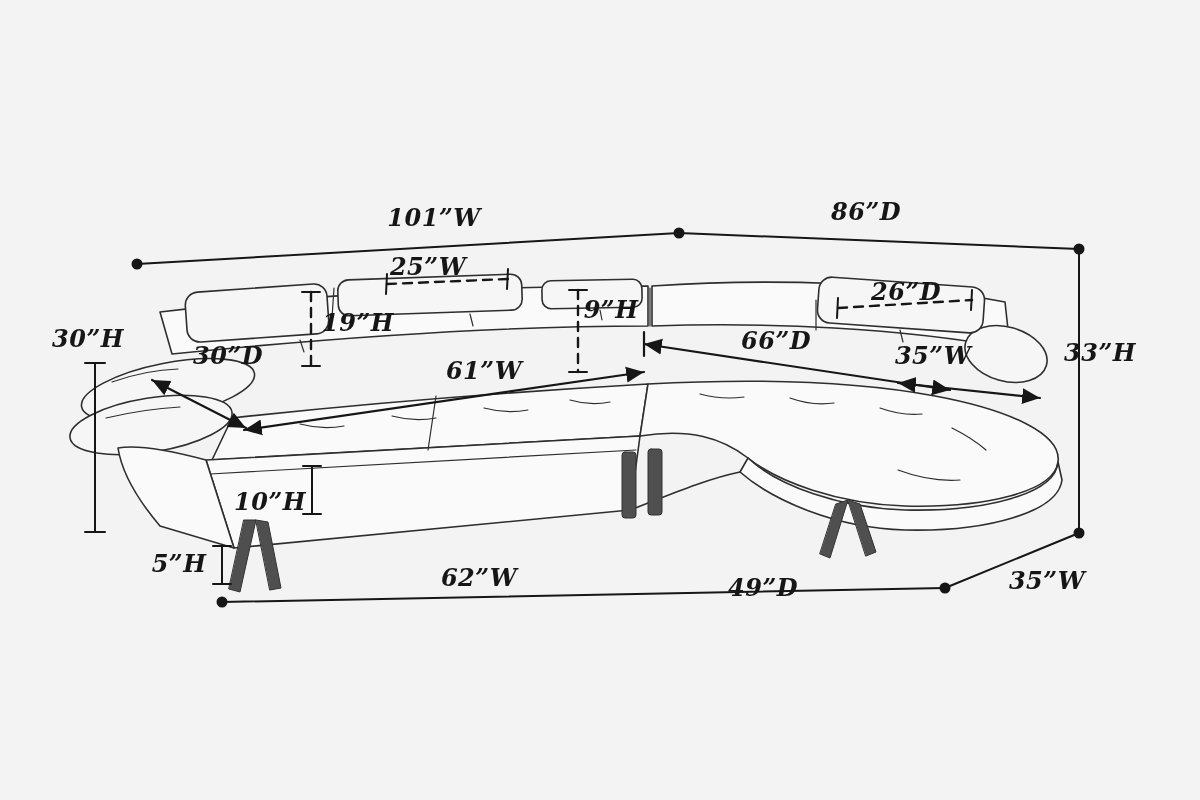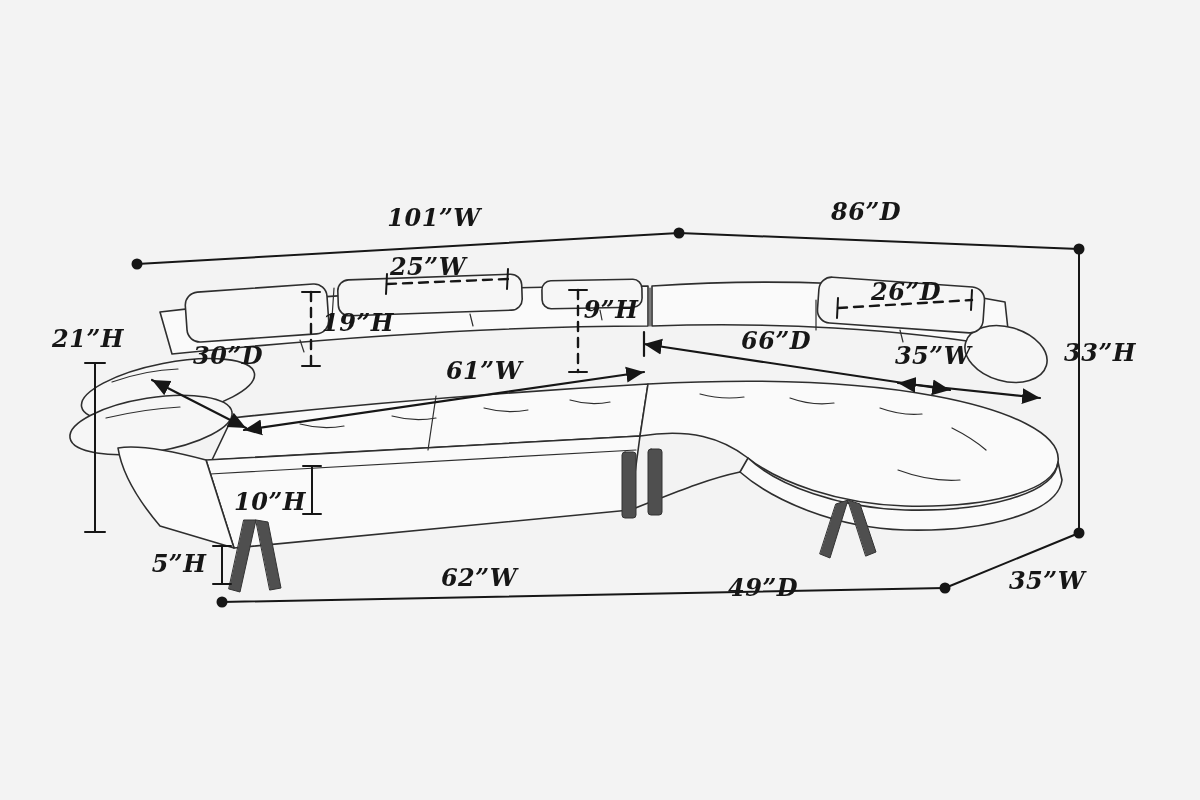--- a/index.html
+++ b/index.html
@@ -140,21 +140,21 @@
       </g>
     </g>
   </svg>
 
   <div class="dim-label" style="left:434px;top:217px;">101”W</div>
   <div class="dim-label" style="left:866px;top:211px;font-style:italic;">86”D</div>
   <div class="dim-label" style="left:428px;top:266px;">25”W</div>
   <div class="dim-label" style="left:358px;top:322px;">19”H</div>
   <div class="dim-label" style="left:611px;top:309px;">9”H</div>
   <div class="dim-label" style="left:906px;top:291px;">26”D</div>
-  <div class="dim-label" style="left:88px;top:338px;">21”H</div>
+  <div class="dim-label" style="left:88px;top:338px;">30”H</div>
   <div class="dim-label" style="left:205px;top:355px;margin-left:23px;">30”D</div>
   <div class="dim-label" style="left:484px;top:370px;">61”W</div>
   <div class="dim-label" style="left:776px;top:340px;text-align:right;">66”D</div>
   <div class="dim-label" style="left:933px;top:355px;">35”W</div>
   <div class="dim-label" style="left:1100px;top:352px;">33”H</div>
   <div class="dim-label" style="left:270px;top:489px;margin-top:12px;">10”H</div>
   <div class="dim-label" style="left:179px;top:563px;">5”H</div>
   <div class="dim-label" style="left:479px;top:577px;">62”W</div>
   <div class="dim-label" style="left:763px;top:587px;">49”D</div>
   <div class="dim-label" style="left:1047px;top:580px;">35”W</div>

